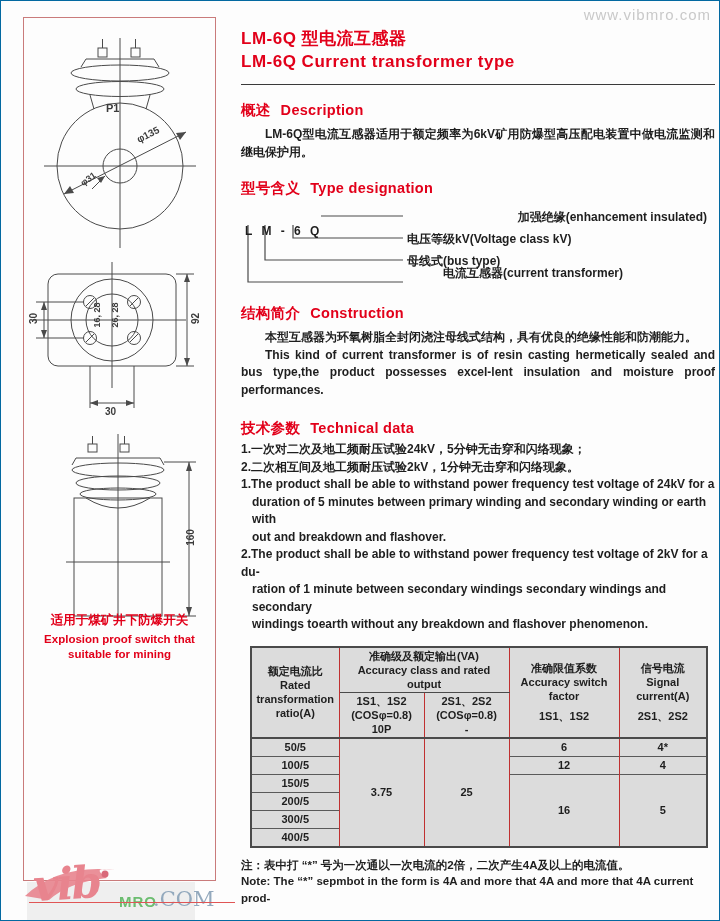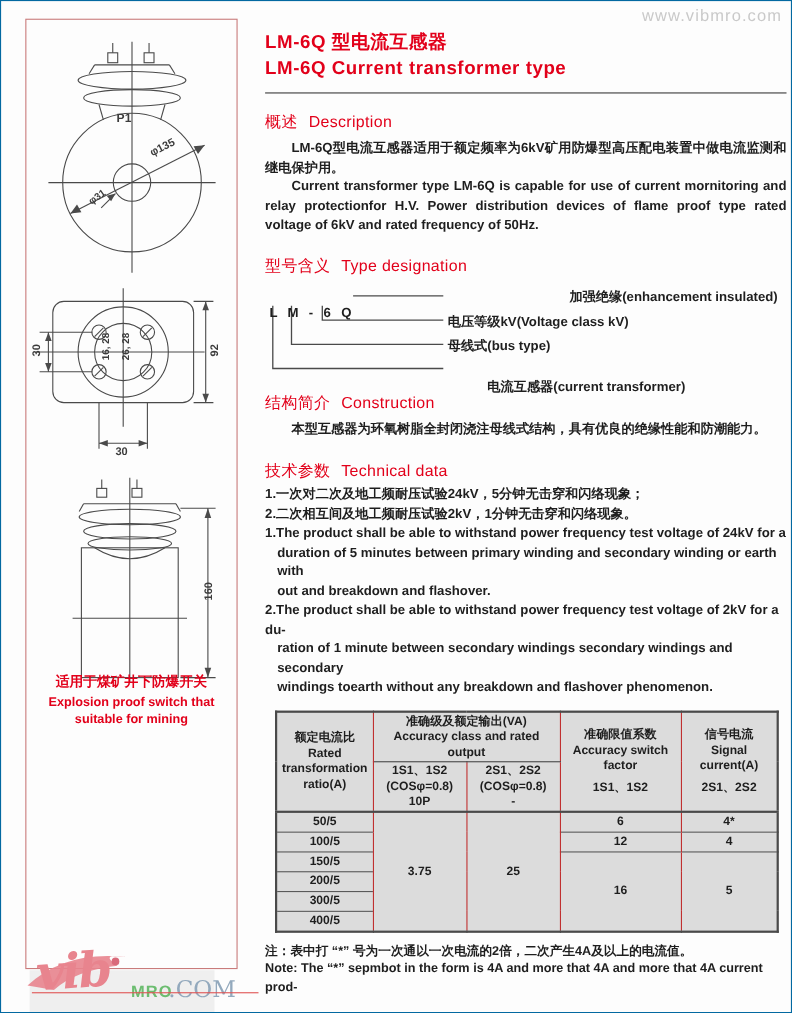--- a/index.html
+++ b/index.html
@@ -18,21 +18,21 @@
   .dim { position:absolute; font-size:10px; font-weight:bold; color:#3c3c3c; white-space:nowrap; }
   .rot { transform:rotate(-90deg); transform-origin:center; }
   .caption { position:absolute; left:0; top:594px; width:191px; text-align:center; color:#e2001a; font-weight:bold; }
   .caption .cn { font-size:12.5px; margin-bottom:3px; }
   .caption .en { font-size:11.5px; line-height:15px; }
 
   
   .content { position:absolute; left:240px; top:26px; width:474px; }
   .title { color:#e2001a; font-size:17px; font-weight:bold; line-height:23px; letter-spacing:.5px; }
   .rule { border:none; border-top:1.5px solid #3a3a3a; margin:11px 0 0 0; }
-  h2.sec { color:#e2001a; font-size:14.5px; font-weight:normal; margin:16px 0 6px 0; letter-spacing:.3px; }
+  h2.sec { color:#e2001a; font-size:14.5px; font-weight:bold; margin:16px 0 6px 0; letter-spacing:.3px; }
   h2.sec .en { margin-left:10px; }
   p.body { font-size:12px; font-weight:bold; line-height:17.5px; text-align:justify; color:#1e1e1e; }
   p.indent { text-indent:2em; }
 
   
   .designation { position:relative; height:86px; margin:10px 0 2px 0; }
   .designation .code { position:absolute; left:4px; top:16px; font-size:12px; font-weight:bold; letter-spacing:3px; color:#1e1e1e;text-align:right; }
   .designation svg { position:absolute; left:0; top:0; }
   .designation .lbl { position:absolute; left:166px; width:300px; font-size:12px; font-weight:bold; color:#1e1e1e; white-space:nowrap; }
 
@@ -183,42 +183,42 @@
   </aside>
 
   <main class="content">
 
     <div class="title">LM-6Q 型电流互感器</div>
     <div class="title">LM-6Q Current transformer type</div>
     <hr class="rule">
 
     <h2 class="sec"><span>概述</span><span class="en">Description</span></h2>
     <p class="body indent">LM-6Q型电流互感器适用于额定频率为6kV矿用防爆型高压配电装置中做电流监测和继电保护用。</p>
-    <p class="body indent">Current transformer type LM-6Q is capable for use of current mornitoring and relay protectionfor H.V. Power distribution devices of flame proof type rated voltage of 6kV and rated frequency of 50Hz.</p>
 
     <h2 class="sec" style="margin-top:18px;"><span>型号含义</span><span class="en">Type designation</span></h2>
 
     <div class="designation">
       <svg width="170" height="86" viewBox="0 0 170 86">
         <g stroke="#4a4a4a" stroke-width="1.2" fill="none">
           <path d="M 80 8 H 162"></path>
           <path d="M 52 17 V 30 H 162"></path>
           <path d="M 24 17 V 52 H 162"></path>
           <path d="M 7 17 V 74 H 162"></path>
         </g>
       </svg>
       <span class="code">L M - 6 Q</span>
       <span class="lbl" style="top:1px;text-align:right;">加强绝缘(enhancement insulated)</span>
       <span class="lbl" style="top:23px;">电压等级kV(Voltage class kV)</span>
       <span class="lbl" style="top:45px;">母线式(bus type)</span>
-      <span class="lbl" style="top:82px;padding-left:36px;">电流互感器(current transformer)</span>
+      <span class="lbl" style="top:57px;padding-left:36px;">电流互感器(current transformer)</span>
     </div>
 
     <h2 class="sec" style="margin-top:10px;"><span>结构简介</span><span class="en">Construction</span></h2>
     <p class="body indent">本型互感器为环氧树脂全封闭浇注母线式结构，具有优良的绝缘性能和防潮能力。</p>
+    <p class="body indent">This kind of current transformer is of resin casting hermetically sealed and bus type,the product possesses excel-lent insulation and moisture proof  performances.</p>
 
     <h2 class="sec" style="margin-top:20px;margin-bottom:3px;"><span>技术参数</span><span class="en">Technical data</span></h2>
     <div class="tech-line">1.一次对二次及地工频耐压试验24kV，5分钟无击穿和闪络现象；</div>
     <div class="tech-line">2.二次相互间及地工频耐压试验2kV，1分钟无击穿和闪络现象。</div>
     <div class="tech-en">
       <div class="tech-line">1.The product shall be able to withstand power frequency test voltage of 24kV for a</div>
       <div class="tech-line cont">duration of 5 minutes between primary winding and secondary winding or earth with</div>
       <div class="tech-line cont">out and breakdown and flashover.</div>
     </div>
     <div class="tech-en">

